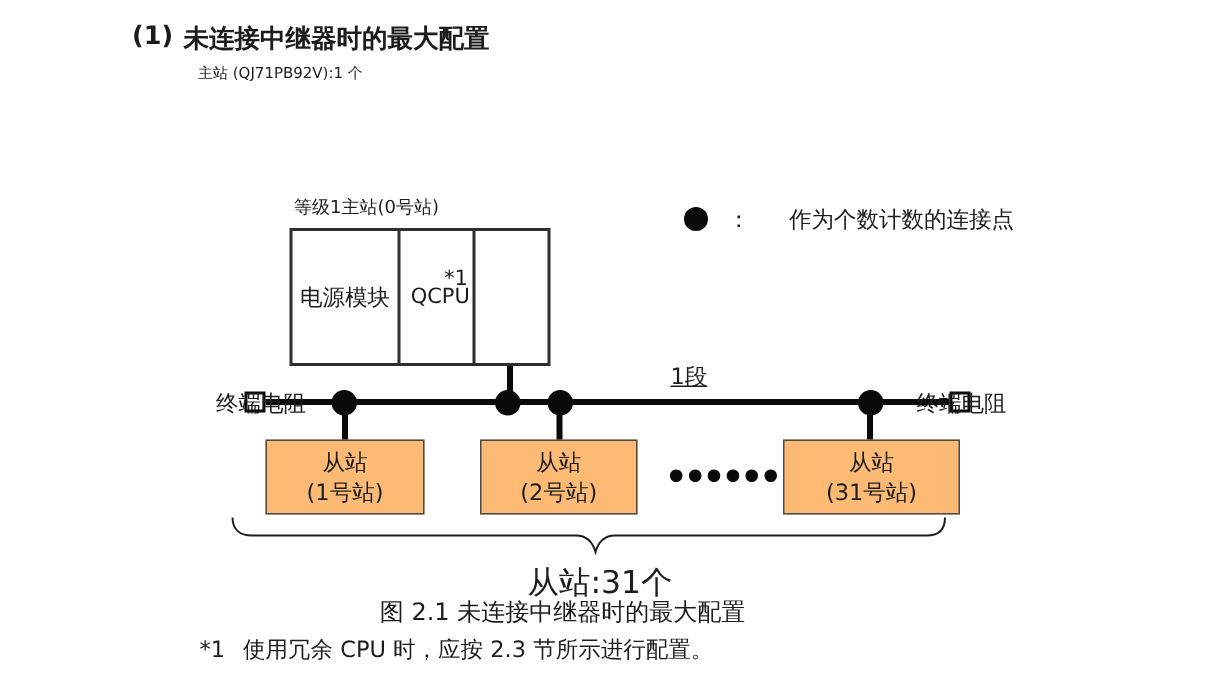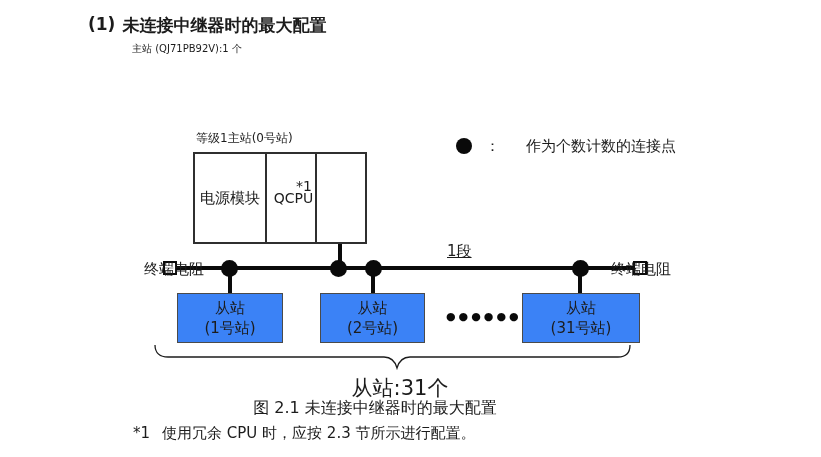--- a/index.html
+++ b/index.html
@@ -32,21 +32,21 @@
 
   
   .seg-label { left:447px; top:242px; font-size:15px;text-decoration:underline; }
   .bus-line { left:170px; top:266px; width:470px; height:4px; background:#0a0a0a; }
   .terminator { width:14px; height:14px; background:#ffffff; border:2px solid #0a0a0a; top:261px; }
   .term-label { top:260px; font-size:15px; }
   .conn-dot { width:17px; height:17px; border-radius:50%; background:#0a0a0a; top:260px; }
   .drop { width:4px; background:#0a0a0a; }
 
   
-  .slave-box { top:293px; height:50px; border:1.5px solid #4a4a4a; background:#3b82f6;
+  .slave-box { top:293px; height:50px; border:1.5px solid #4a4a4a; background:#fdba74;
     display:flex; flex-direction:column; align-items:center; justify-content:center;
     font-size:15px; line-height:1.35; }
   .ellipsis { left:446px; top:310px; font-size:11px; letter-spacing:3px; color:#0a0a0a; }
 
   
   .brace-svg { left:153px; top:344px; }
   .brace-label { left:348px; top:374px; width:104px; text-align:center; font-size:21px; }
   .caption { left:125px; top:398px; width:500px; text-align:center; font-size:16px; font-weight:normal; }
   .footnote { left:133px; top:424px; display:flex; gap:12px; font-size:15px; }
 </style>

